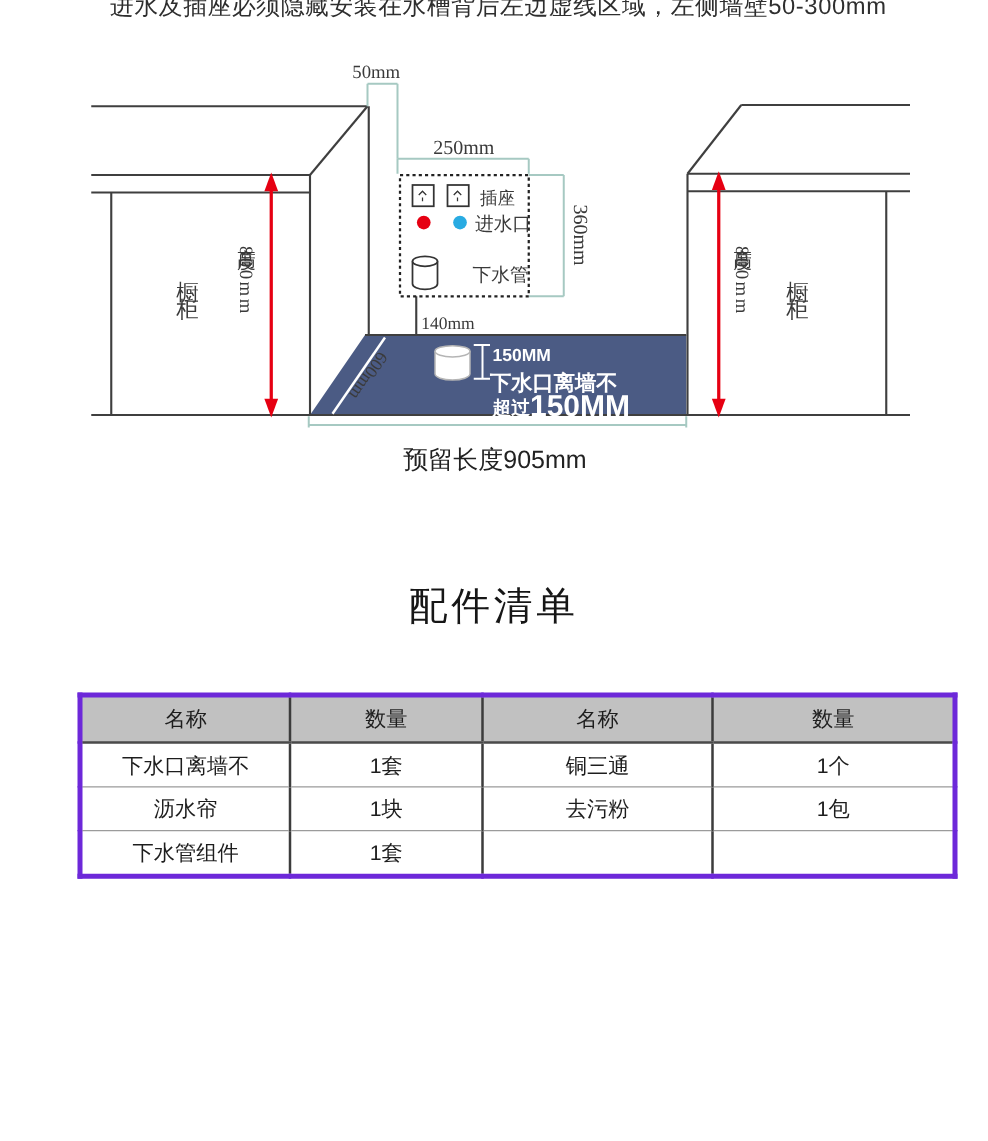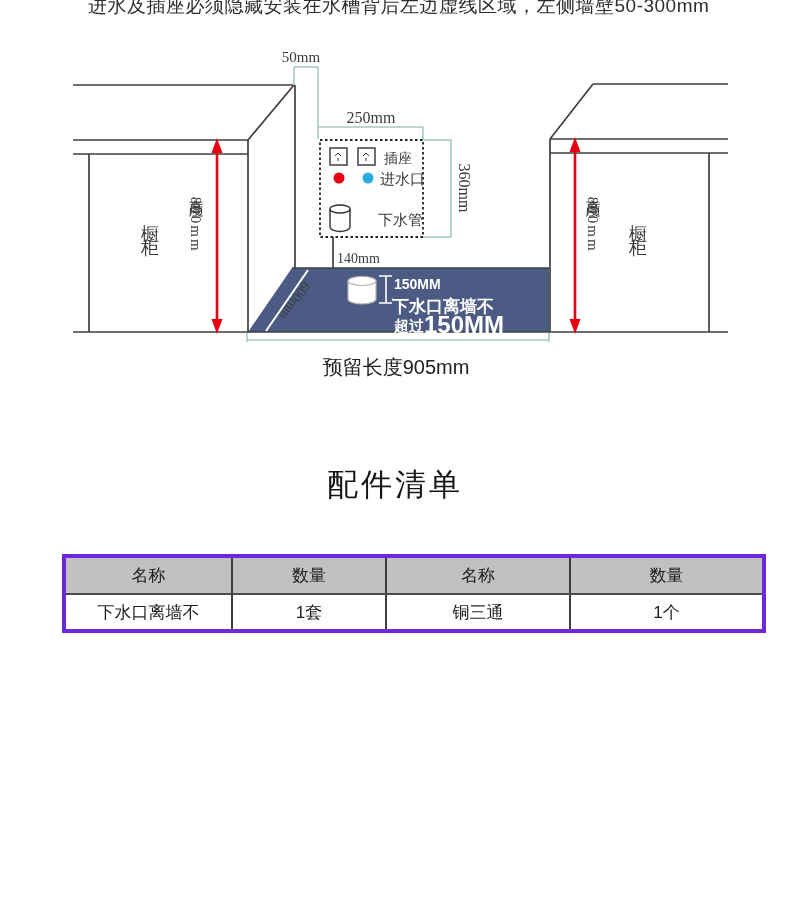--- a/index.html
+++ b/index.html
@@ -152,15 +152,27 @@
         <td>数量</td>
         <td>名称</td>
         <td>数量</td>
       </tr>
       <tr>
         <td>下水口离墙不</td>
         <td>1套</td>
         <td>铜三通</td>
         <td>1个</td>
       </tr>
+      <tr>
+        <td>沥水帘</td>
+        <td>1块</td>
+        <td>去污粉</td>
+        <td>1包</td>
+      </tr>
+      <tr>
+        <td>下水管组件</td>
+        <td>1套</td>
+        <td></td>
+        <td></td>
+      </tr>
     </tbody>
   </table>
 </div>
 
 </body></html>

